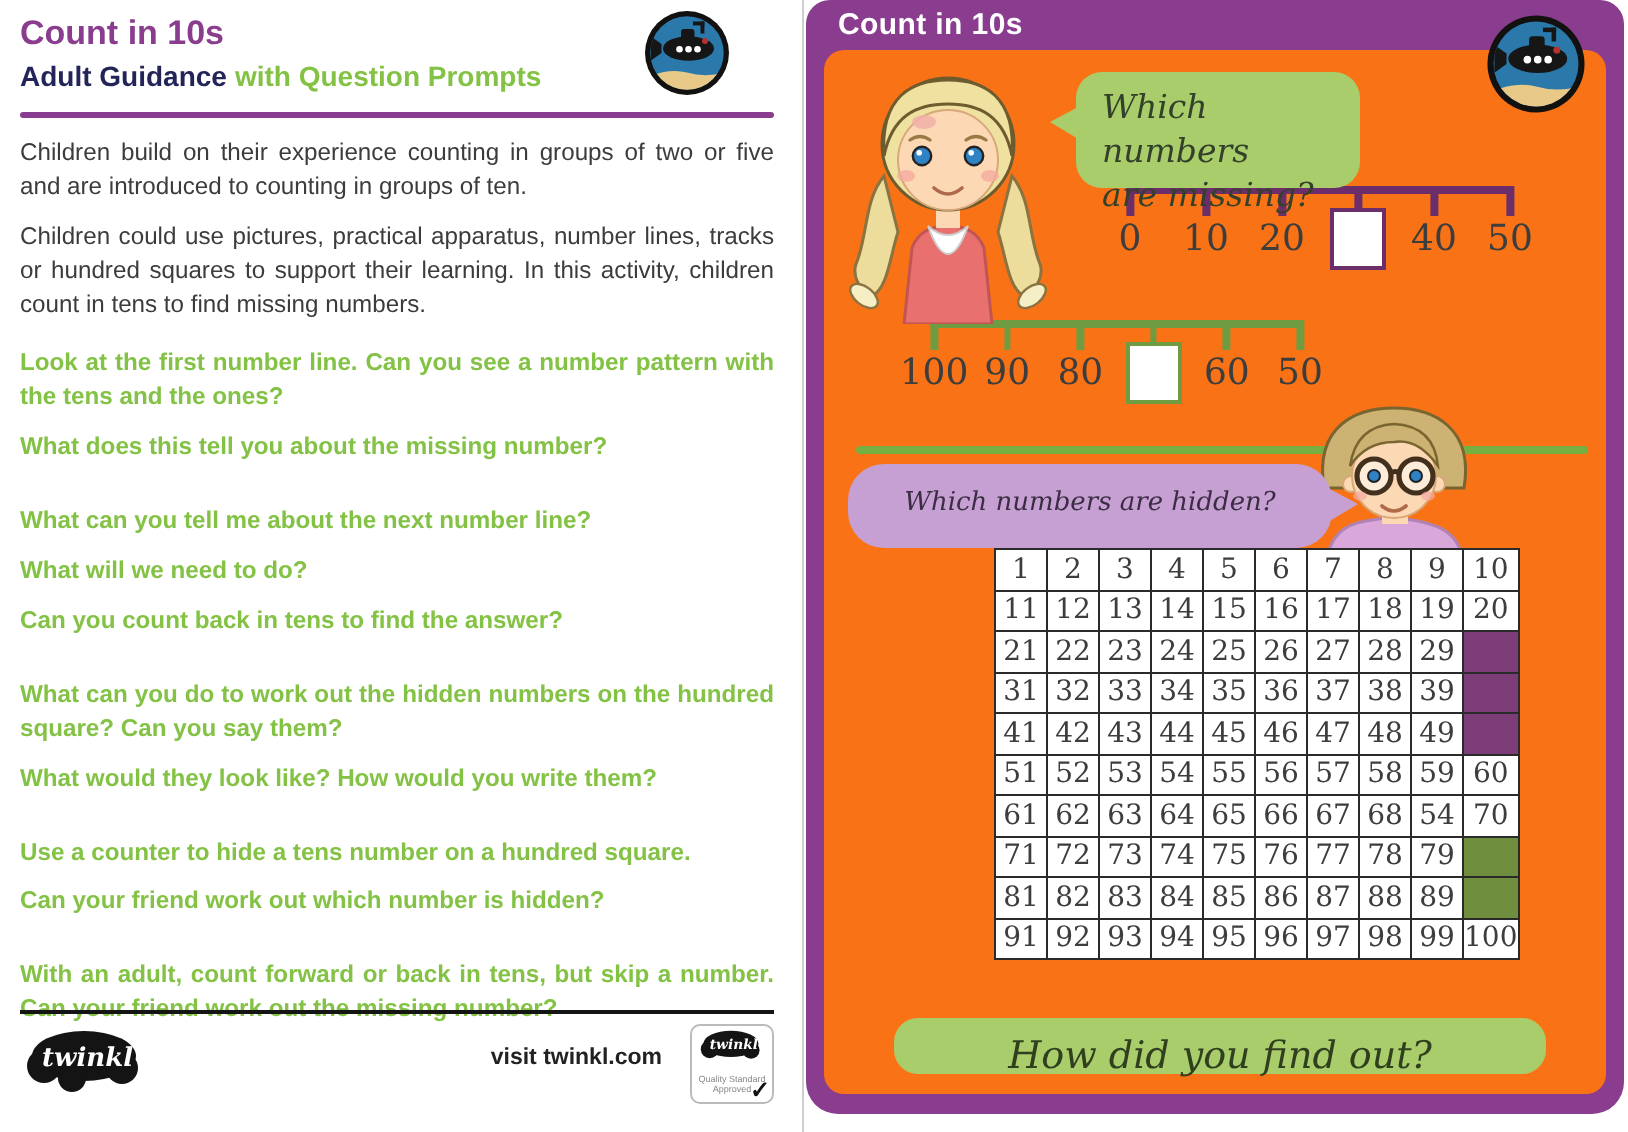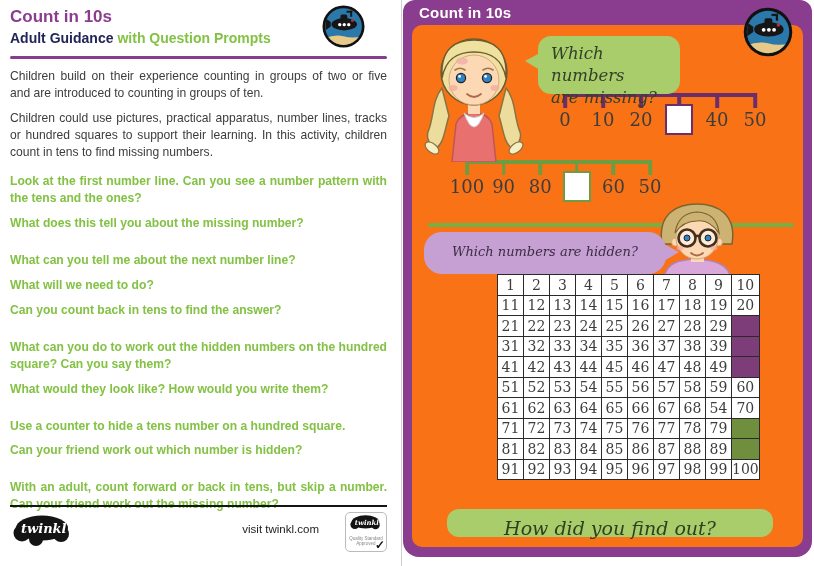--- a/index.html
+++ b/index.html
@@ -21,21 +21,21 @@
   .purple-rule{height:2.6px;background:var(--purple);margin-top:10px;border-radius:2px}
   .para{margin-top:9px;font-size:12.1px;line-height:1.40;color:var(--body_text);text-align:justify}
   .qgroup{margin-top:20px}
   .qgroup.first{margin-top:12px}
   .q{margin-top:8px;font-size:12.1px;line-height:1.40;font-weight:bold;color:var(--green_text);text-align:justify}
   .q:first-child{margin-top:0}
 
   .lp-footer{position:absolute;left:10px;right:14px;bottom:7px;height:54px}
   .footer-rule{position:absolute;top:0;left:0;right:0;height:2.2px;background:#141414}
   .twinkl-logo{position:absolute;left:2px;top:8px;width:62px;height:34px}
-  .visit{position:absolute;right:68px;top:18px;font-size:11.5px;font-weight:normal;color:#222}
+  .visit{position:absolute;right:56px;top:18px;font-size:11.5px;font-weight:bold;color:#222}
   .quality-badge{position:absolute;right:0;top:7px;width:42px;height:40px;background:#fff;
     border:1px solid #bbb;border-radius:5px;overflow:hidden;text-align:center}
   .quality-badge svg{width:34px;height:18px;margin-top:1px}
   .qb-text{font-size:4.5px;color:#888;line-height:1.2}
   .qb-check{position:absolute;right:1px;bottom:-1px;font-size:12px;font-weight:bold;color:#111}
 
   
   .right-card{position:absolute;left:403px;top:0;width:409px;height:557px;
     background:var(--purple);border-radius:12px 12px 16px 16px}
   .card-header{position:absolute;left:16px;top:4px;font-size:15px;font-weight:bold;color:#fff;letter-spacing:.2px}

